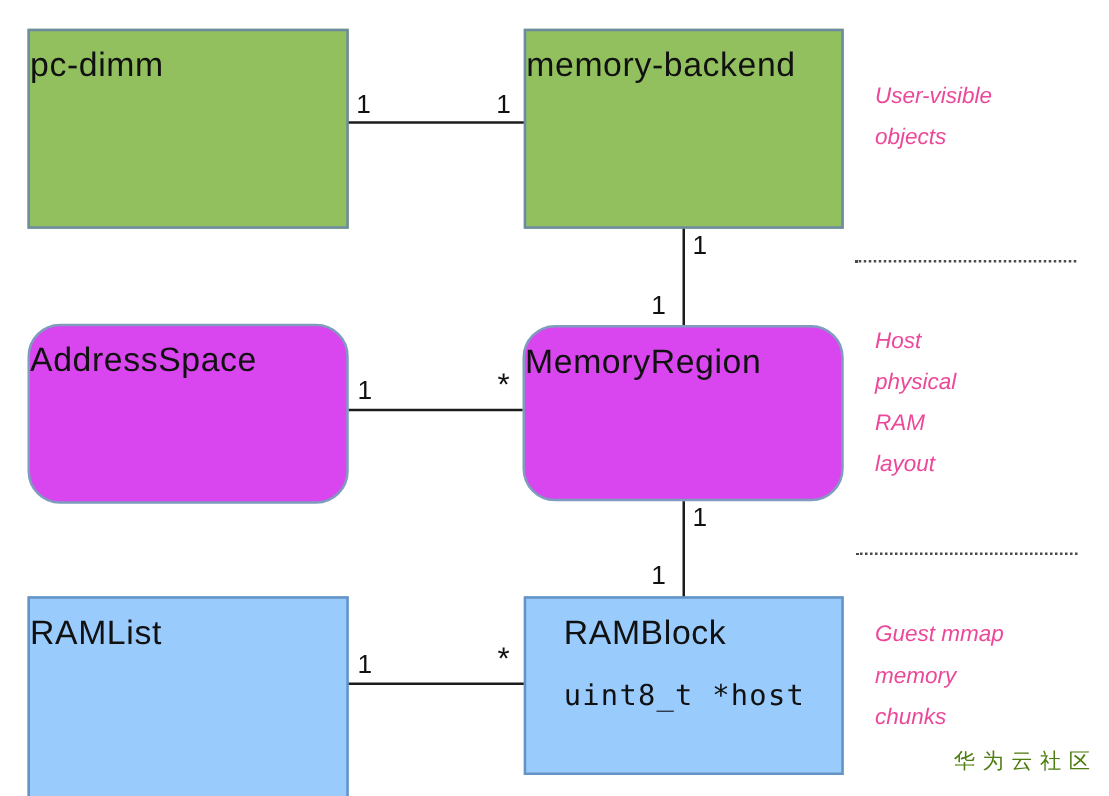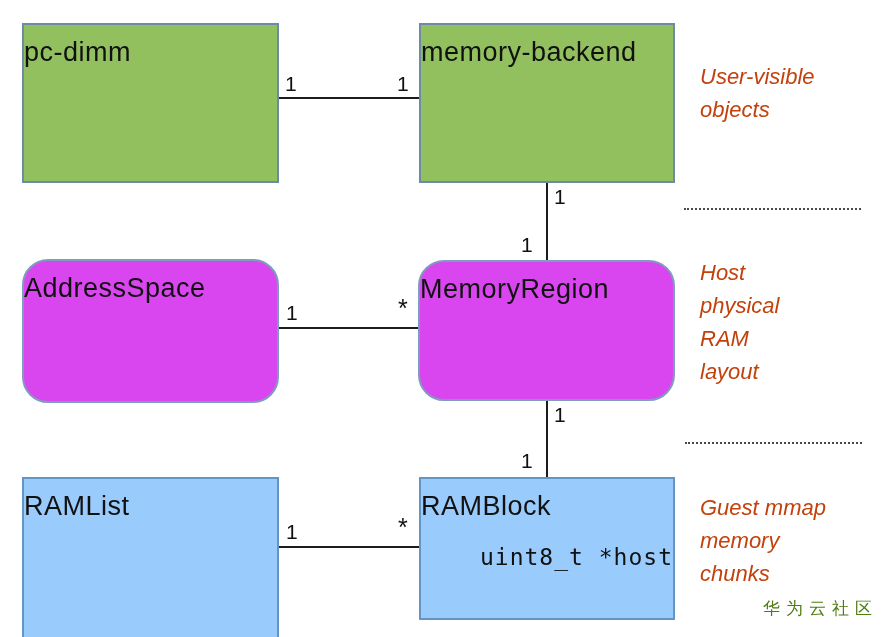--- a/index.html
+++ b/index.html
@@ -24,21 +24,21 @@
   .box.blue  { background: #99cbfd; border-color: #6494c4; }
   .box-title {
     padding-top: 12px;
     text-align: left;
     font-size: 27px;
     color: #111111;
     letter-spacing: 0.5px;
   }
   .box-field {
     margin-top: 22px;
-    text-align: right;
+    text-align: left;
     font-family: "DejaVu Sans Mono", monospace;
     font-size: 23px;
     letter-spacing: 1px;
     color: #111111;
   }
   .hline {
     position: absolute;
     height: 2px;
     background: #1c1c1c;
   }
@@ -56,23 +56,23 @@
   .mult.star { font-size: 25px; }
   .dashed-sep {
     position: absolute;
     width: 177px;
     height: 0;
     border-top: 2px dotted #4a4a4a;
   }
   .annotation {
     position: absolute;
     font-style: italic;
-    font-size: 22px;
+    font-size: 18px;
     line-height: 33px;
-    color: #c2410c;
+    color: #ec4899;
   }
   .watermark {
     position: absolute;
     font-size: 17px;
     letter-spacing: 6px;
     color: #4d7c0f;
   }
 </style>
 </head>
 <body>
@@ -89,21 +89,21 @@
   <div class="box gray" style="left:22px; top:259px; width:257px; height:144px;">
     <div class="box-title">AddressSpace</div>
   </div>
   <div class="box gray" style="left:418px; top:260px; width:257px; height:141px;">
     <div class="box-title">MemoryRegion</div>
   </div>
 
   <div class="box blue" style="left:22px; top:477px; width:257px; height:168px;">
     <div class="box-title">RAMList</div>
   </div>
-  <div class="box blue" style="left:419px; top:477px; width:256px; height:143px;">
+  <div class="box blue" style="left:419px; top:477px; width:256px; height:143px;padding-left:30px;">
     <div class="box-title">RAMBlock</div>
     <div class="box-field">uint8_t *host</div>
   </div>
 
   <div class="hline" style="left:279px; top:97px; width:140px;"></div>
   <div class="vline" style="left:546px; top:183px; height:77px;"></div>
   <div class="hline" style="left:279px; top:327px; width:139px;"></div>
   <div class="vline" style="left:546px; top:401px; height:76px;"></div>
   <div class="hline" style="left:279px; top:546px; width:140px;"></div>
 

